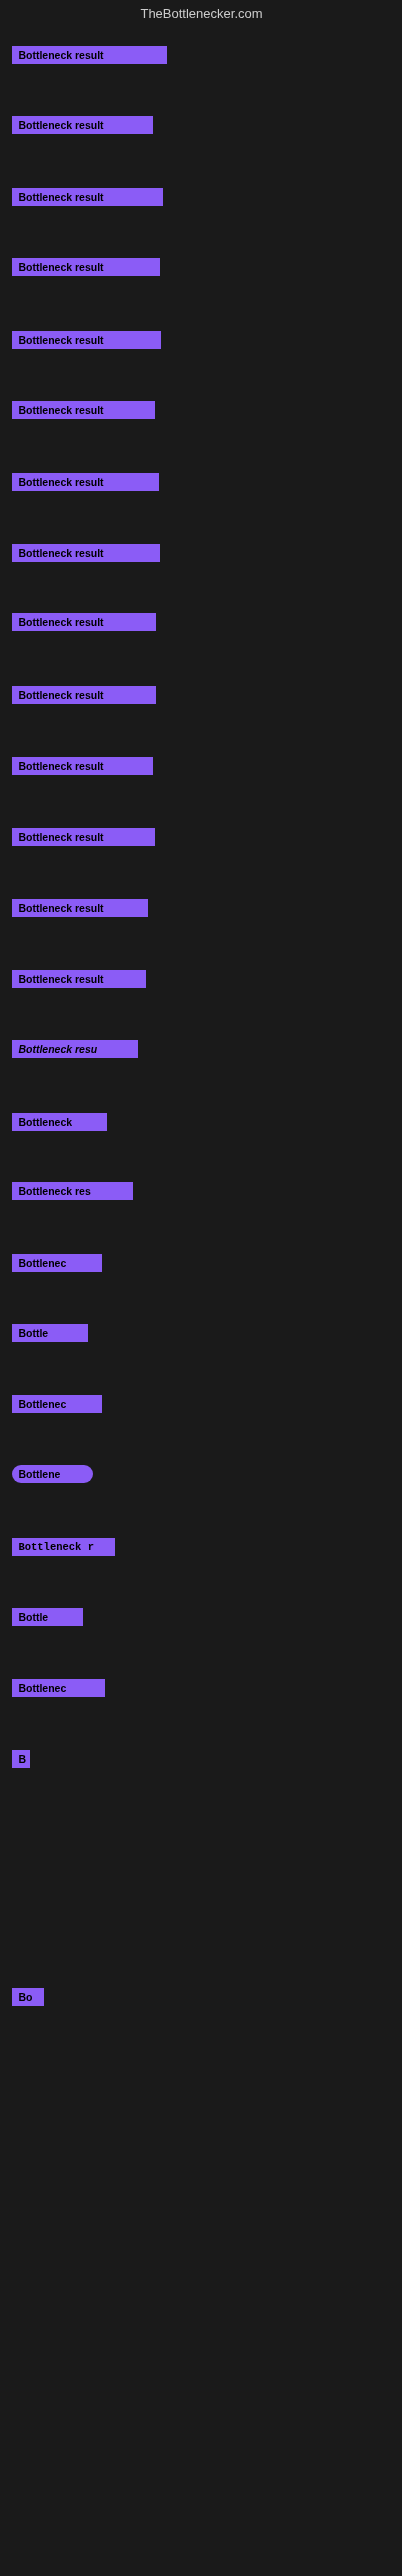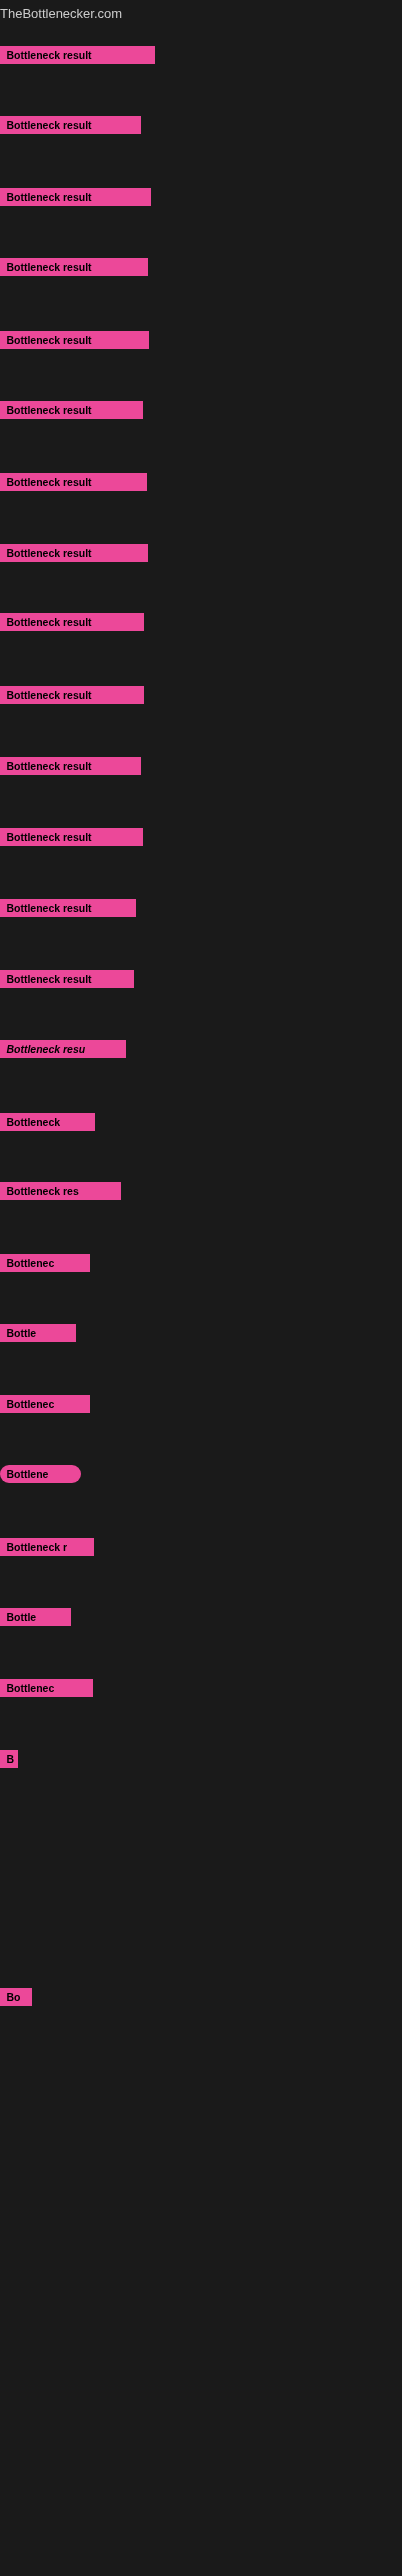--- a/index.html
+++ b/index.html
@@ -10,31 +10,31 @@
 
     body {
       width: 403px;
       min-height: 2576px;
       background-color: #1a1a1a;
       font-family: Arial, sans-serif;
       position: relative;
     }
 
     .site-title {
-      text-align: left;
+      text-align: center;
       color: #cccccc;
       font-size: 13px;
       padding: 6.4px 0;
       font-weight: normal;
     }
 
     .bottleneck-item {
       position: absolute;
-      left: 0;
-      background-color: #ec4899;
+      left: 12px;
+      background-color: #8b5cf6;
       color: #000;
       font-size: 10.5px;
       font-weight: bold;
       padding: 3.2px 6.4px;
       white-space: nowrap;
       overflow: hidden;
     }
   </style>
 </head>
 <body>
@@ -57,18 +57,18 @@
 <div class="bottleneck-item" style="top: 828px; width: 143px;">Bottleneck result</div>
 <div class="bottleneck-item" style="top: 899px; width: 136px;">Bottleneck result</div>
 <div class="bottleneck-item" style="top: 970px; width: 134px;">Bottleneck result</div>
 <div class="bottleneck-item" style="top: 1040px; width: 126px; font-style: italic;">Bottleneck resu</div>
 <div class="bottleneck-item" style="top: 1113px; width: 95px;">Bottleneck</div>
 <div class="bottleneck-item" style="top: 1182px; width: 121px;">Bottleneck res</div>
 <div class="bottleneck-item" style="top: 1254px; width: 90px;">Bottlenec</div>
 <div class="bottleneck-item" style="top: 1324px; width: 76px;">Bottle</div>
 <div class="bottleneck-item" style="top: 1395px; width: 90px;">Bottlenec</div>
 <div class="bottleneck-item" style="top: 1465px; width: 81px; border-radius: 9px;">Bottlene</div>
-<div class="bottleneck-item" style="top: 1538px; width: 94px;">Bottleneck r</div>
+<div class="bottleneck-item" style="top: 1538px; width: 103px; font-family: Liberation Mono, monospace;">Bottleneck r</div>
 <div class="bottleneck-item" style="top: 1608px; width: 71px;">Bottle</div>
 <div class="bottleneck-item" style="top: 1679px; width: 93px;">Bottlenec</div>
 <div class="bottleneck-item" style="top: 1750px; width: 17.7px;">B</div>
 <div class="bottleneck-item" style="top: 1988px; width: 32px;">Bo</div>
 
 
 </body></html>

